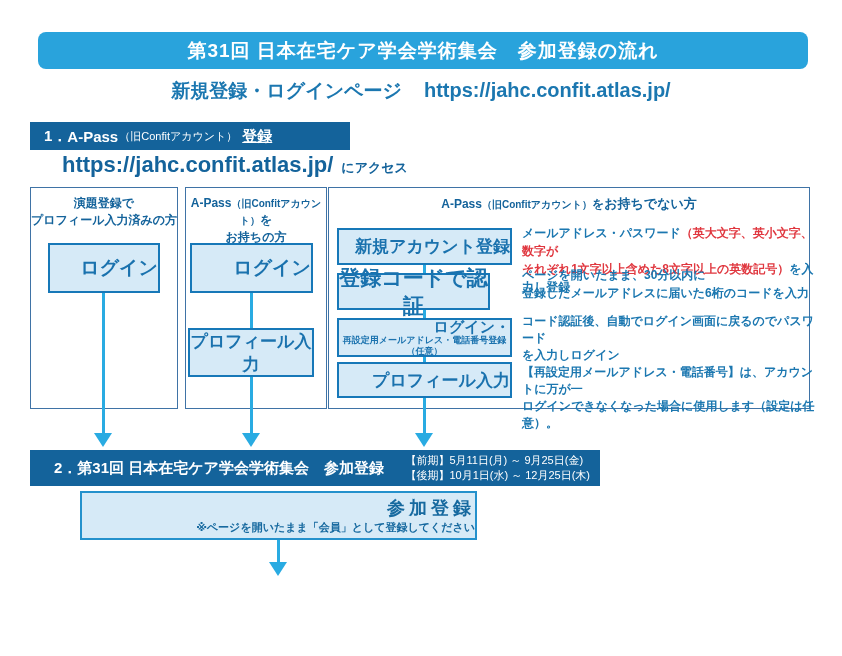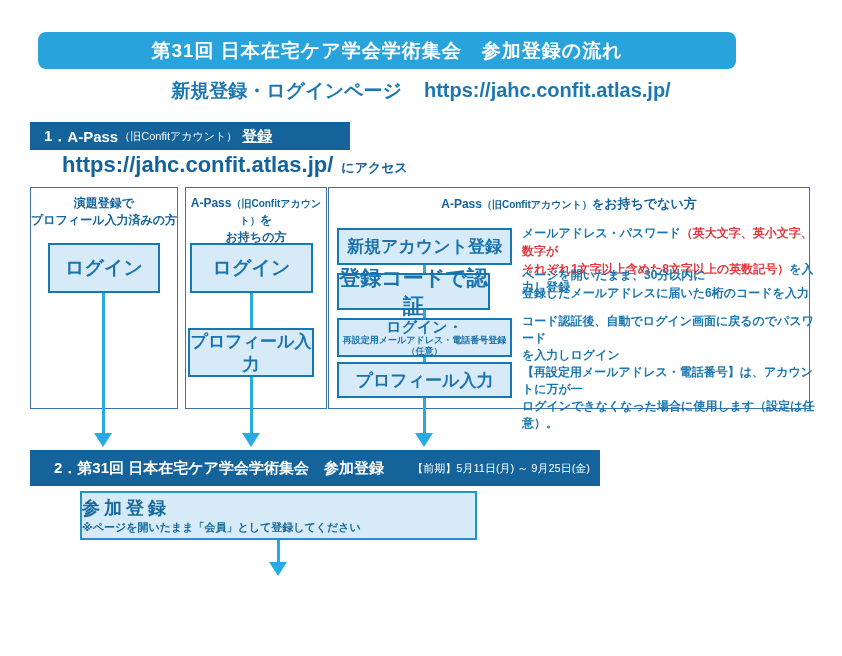--- a/index.html
+++ b/index.html
@@ -2,21 +2,21 @@
 <html><head>
 <meta charset="utf-8">
 <style>
   html,body{margin:0;padding:0;background:#fff;}
   .page{
     position:relative;width:842px;height:656px;background:#ffffff;overflow:hidden;
     font-family:"Liberation Sans","DejaVu Sans",sans-serif;
   }
   
   .banner{
-    position:absolute;left:38px;top:32px;width:698px;height:37px;border-radius:8px;
+    position:absolute;left:38px;top:32px;width:770px;height:37px;border-radius:8px;
     background:#29a3dc;color:#ffffff;font-size:19px;font-weight:bold;letter-spacing:1px;
     display:flex;align-items:center;justify-content:center;
   }
   .subtitle{
     position:absolute;left:0;top:78px;width:842px;text-align:center;
     color:#1b77b0;font-weight:bold;
   }
   .subtitle .lbl{font-size:19px;}
   .subtitle .url{font-size:20px;margin-left:22px;}
   
@@ -39,21 +39,21 @@
   .col3{left:328px;width:482px;}
   .colhead{
     position:absolute;left:0;top:7px;width:100%;text-align:center;color:#14639b;
     font-size:12px;font-weight:bold;line-height:17px;
   }
   .colhead .paren{font-size:10px;}
   .colhead .boldpart{font-size:13px;}
   
   .fbox{
     position:absolute;background:#d6eaf7;border:2px solid #1778b8;box-sizing:border-box;
-    color:#1a72ae;font-weight:bold;display:flex;flex-direction:column;align-items:center;justify-content:center;
+    color:#1a72ae;font-weight:bold;display:flex;flex-direction:column;align-items:flex-end;justify-content:center;
     text-align:center;
   }
   .b-c1-login{left:48px;top:243px;width:112px;height:50px;font-size:19px;}
   .b-c2-login{left:190px;top:243px;width:123px;height:50px;font-size:19px;}
   .b-c2-profile{left:188px;top:328px;width:126px;height:49px;font-size:17px;}
   .b-c3-1{left:337px;top:228px;width:175px;height:37px;font-size:17px;}
   .b-c3-2{left:337px;top:273px;width:153px;height:37px;font-size:21px;}
   .b-c3-3{left:337px;top:318px;width:175px;height:39px;}
   .b-c3-3 .main{font-size:15px;line-height:17px;}
   .b-c3-3 .sub{font-size:9px;line-height:11px;font-weight:bold;}
@@ -68,21 +68,21 @@
   
   .s2bar{
     position:absolute;left:30px;top:450px;width:570px;height:36px;background:#14639b;color:#fff;
     display:flex;align-items:center;box-sizing:border-box;padding:0 10px 0 24px;
   }
   .s2bar .label{font-size:15px;font-weight:bold;white-space:nowrap;}
   .s2bar .dates{margin-left:auto;font-size:11px;line-height:15px;text-align:left;white-space:nowrap;}
   
   .bigbox{
     position:absolute;left:80px;width:397px;background:#d6eaf7;border:2px solid #2491cc;box-sizing:border-box;
-    color:#16699f;text-align:left;
+    color:#16699f;text-align:right;
   }
   .regbox{top:491px;height:49px;padding-top:4px;}
   .regbox .t{font-size:18px;font-weight:bold;letter-spacing:4px;line-height:23px;}
   .regbox .n{font-size:11px;font-weight:bold;line-height:15px;}
   .paybox{top:576px;height:48px;display:flex;align-items:center;justify-content:center;}
   .paybox .t{font-size:20px;font-weight:bold;letter-spacing:2px;}
   .paybox .s{font-size:13px;font-weight:bold;margin-left:14px;}
 </style>
 </head>
 <body>
@@ -183,20 +183,21 @@
   </div>
   <div>
     <div class="vline" style="left:423px;top:398px;height:35px;"></div>
     <div class="ahead" style="left:415px;top:433px;"></div>
   </div>
 
   <div class="s2bar">
     <span class="label"><span>2．</span><span>第31回 日本在宅ケア学会学術集会　参加登録</span></span>
     <span class="dates">
       <span>【前期】5月11日(月) ～ 9月25日(金)</span><br>
+      <span>【後期】10月1日(水) ～ 12月25日(木)</span>
     </span>
   </div>
 
   <div class="bigbox regbox">
     <div class="t">参加登録</div>
     <div class="n">※ページを開いたまま「会員」として登録してください</div>
   </div>
 
   <div>
     <div class="vline" style="left:277px;top:540px;height:23px;"></div>

